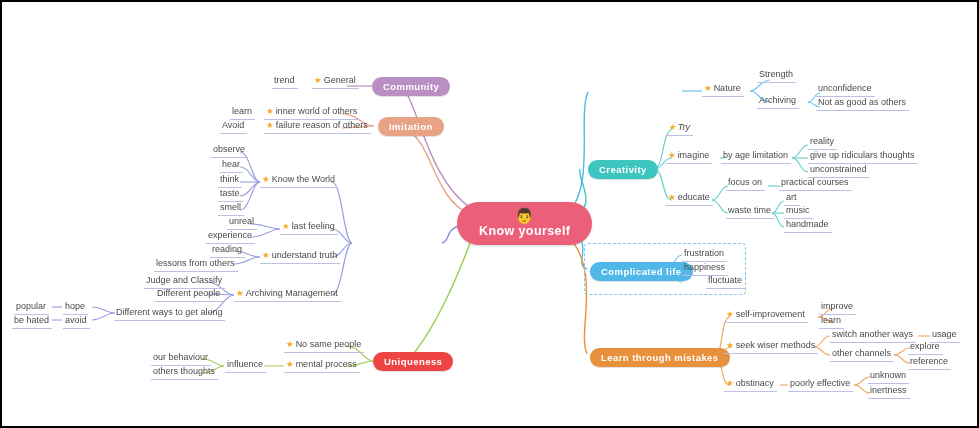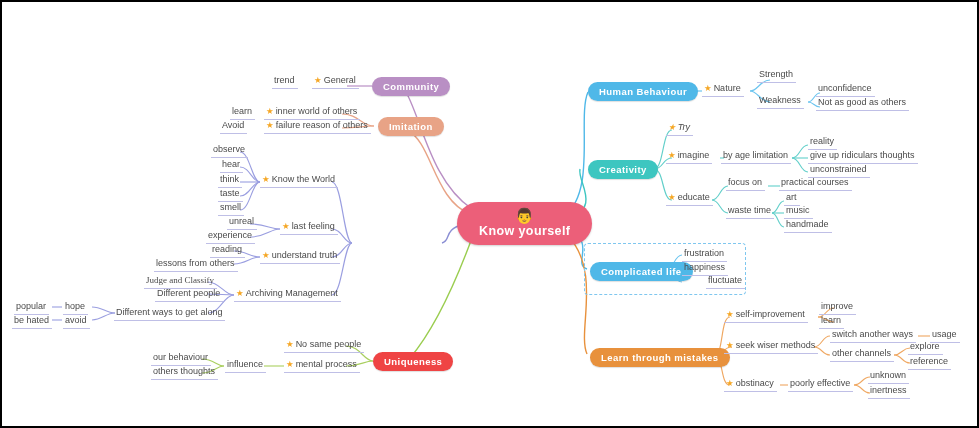--- a/index.html
+++ b/index.html
@@ -184,49 +184,46 @@
 
   <div class="node sub u u-per" style="left:258px;top:247px;">
     <span class="star">★</span><span>understand truth</span>
   </div>
   <div class="node sub u u-per" style="left:208px;top:241px;"><span>reading</span></div>
   <div class="node sub u u-per" style="left:152px;top:255px;"><span>lessons from others</span></div>
 
   <div class="node sub u u-per" style="left:232px;top:285px;">
     <span class="star">★</span><span>Archiving Management</span>
   </div>
-  <div class="node sub u u-per" style="left:142px;top:272px;font-family:Liberation Serif, serif;"><span>Judge and Classify</span></div>
+  <div class="node sub u u-per" style="left:142px;top:272px;"><span>Judge and Classify</span></div>
   <div class="node sub u u-per" style="left:153px;top:285px;"><span>Different people</span></div>
   <div class="node sub u u-per" style="left:112px;top:304px;"><span>Different ways to get along</span></div>
   <div class="node sub u u-per" style="left:61px;top:298px;"><span>hope</span></div>
   <div class="node sub u u-per" style="left:61px;top:312px;"><span>avoid</span></div>
   <div class="node sub u u-per" style="left:12px;top:298px;"><span>popular</span></div>
   <div class="node sub u u-per" style="left:10px;top:312px;"><span>be hated</span></div>
 
   <div class="node pill" style="left:371px;top:350px;background:#ef4444;">
     <span>Uniqueness</span>
   </div>
   <div class="node sub u u-grn" style="left:282px;top:336px;">
     <span class="star">★</span><span>No same people</span>
   </div>
   <div class="node sub u u-grn" style="left:282px;top:356px;">
     <span class="star">★</span><span>mental process</span>
   </div>
   <div class="node sub u u-grn" style="left:223px;top:356px;"><span>influence</span></div>
   <div class="node sub u u-grn" style="left:149px;top:349px;"><span>our behaviour</span></div>
   <div class="node sub u u-grn" style="left:149px;top:363px;"><span>others thoughts</span></div>
 
-  <div class="node pill" style="left:586px;top:80px;background:#4fb8e8;">
-    <span>Human Behaviour</span>
-  </div>
   <div class="node sub u u-blu" style="left:700px;top:80px;">
     <span class="star">★</span><span>Nature</span>
   </div>
   <div class="node sub u u-blu" style="left:755px;top:66px;"><span>Strength</span></div>
-  <div class="node sub u u-blu" style="left:755px;top:92px;"><span>Weakness</span></div>
+  <div class="node sub u u-blu" style="left:755px;top:92px;"><span>Archiving</span></div>
   <div class="node sub u u-blu" style="left:814px;top:80px;"><span>unconfidence</span></div>
   <div class="node sub u u-blu" style="left:814px;top:94px;"><span>Not as good as others</span></div>
 
   <div class="node pill" style="left:586px;top:158px;background:#3dc6c0;">
     <span>Creativity</span>
   </div>
   <div class="node sub u u-tea" style="left:664px;top:119px;font-style:italic;">
     <span class="star">★</span><span>Try</span>
   </div>
   <div class="node sub u u-tea" style="left:664px;top:147px;">

